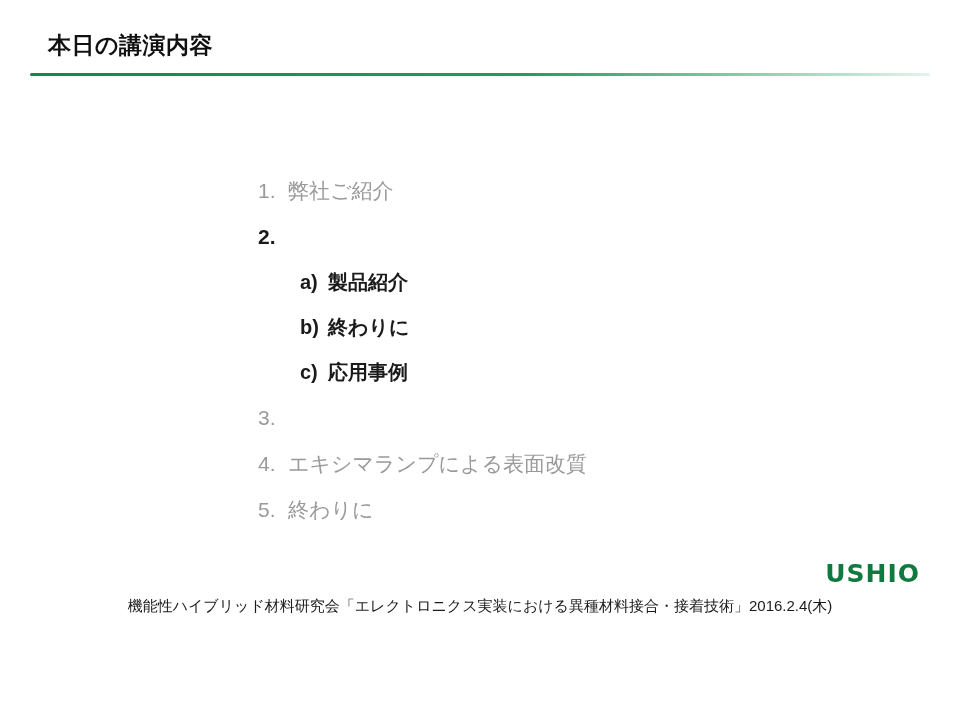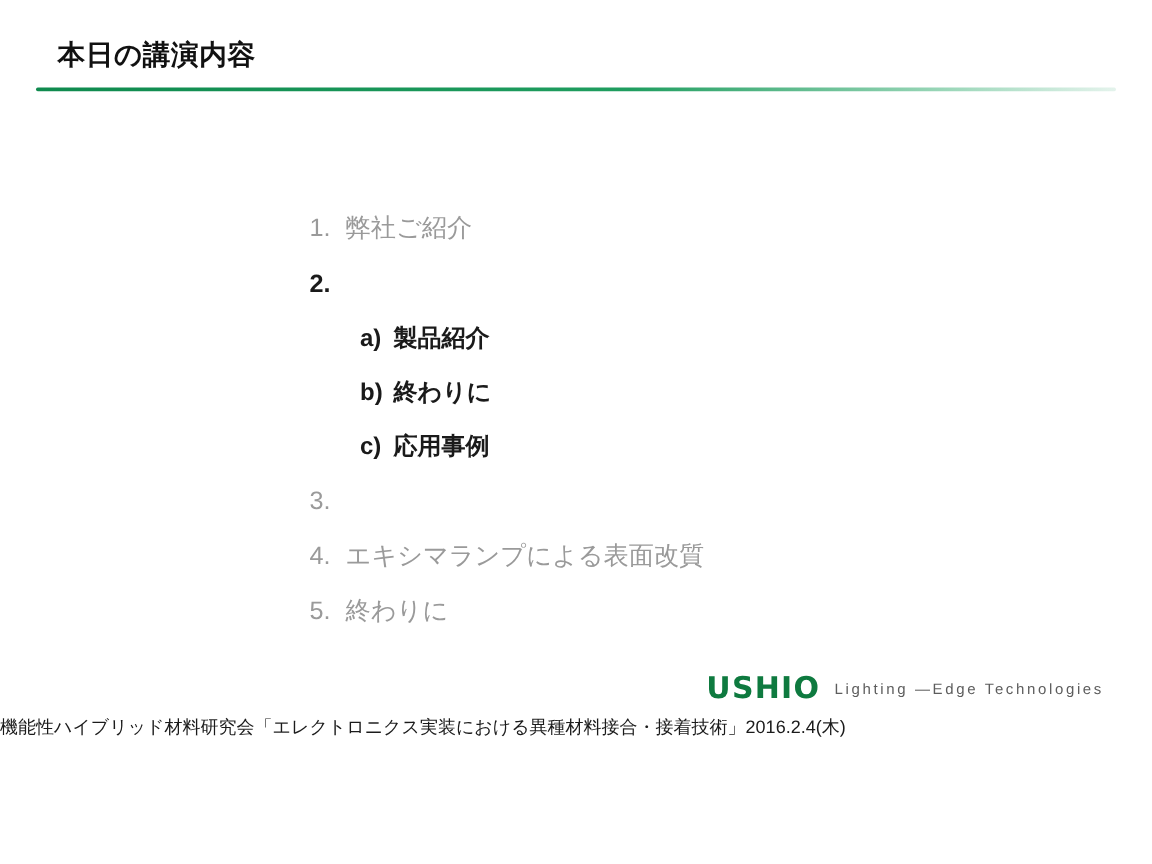--- a/index.html
+++ b/index.html
@@ -94,21 +94,21 @@
     font-size: 12.5px;
     color: #5d5d5d;
     letter-spacing: 2.2px;
     font-family: "Liberation Sans", sans-serif;
   }
   .footer-note {
     position: absolute;
     left: 0;
     right: 0;
     bottom: 4px;
-    text-align: left;
+    text-align: center;
     font-size: 15px;
     color: #1b1b1b;
     letter-spacing: 0px;
   }
 </style>
 </head>
 <body>
 
 <div class="slide">
 
@@ -152,18 +152,17 @@
 
     <div class="agenda-item">
       <span class="marker">5.</span>
       <span class="label">終わりに</span>
     </div>
 
   </div>
 
   <div class="logo-block">
     <span class="logo-mark">USHIO</span>
-    <span class="logo-tag">Lighting —Edge Technologies</span>
   </div>
 
   <div class="footer-note">機能性ハイブリッド材料研究会「エレクトロニクス実装における異種材料接合・接着技術」2016.2.4(木)</div>
 
 </div>
 
 </body></html>

